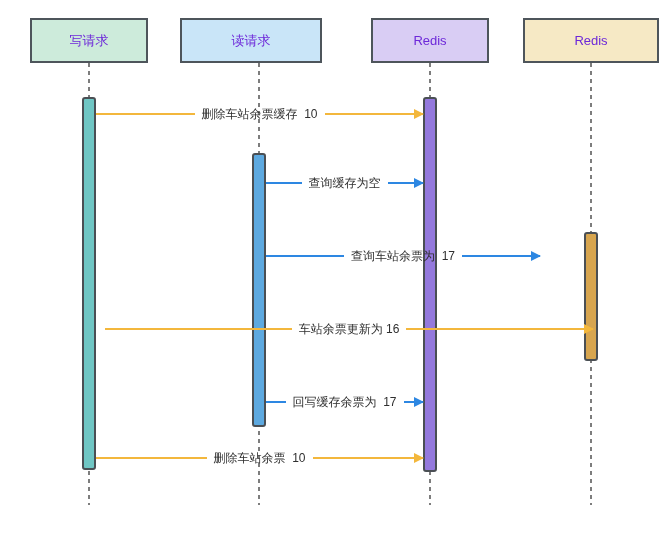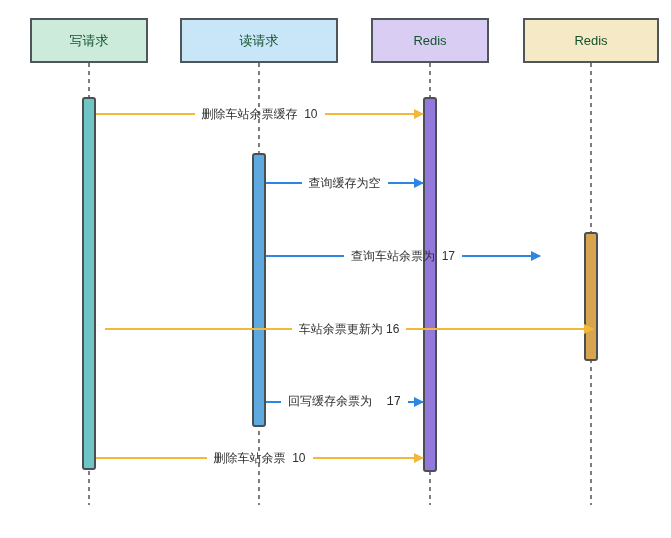--- a/index.html
+++ b/index.html
@@ -7,24 +7,24 @@
     width:671px;height:538px;position:relative;background:#ffffff;
     font-family:"Liberation Sans","DejaVu Sans",sans-serif;
     overflow:hidden;
   }
   .canvas{position:absolute;left:0;top:0;width:671px;height:538px;}
 
   
   .actor-head{
     position:absolute;top:18px;height:45px;box-sizing:border-box;
     border:2px solid #4e555b;display:flex;align-items:center;justify-content:center;
-    font-size:13px;color:#14532d;z-index:2;
+    font-size:13px;color:#6d28d9;z-index:2;
   }
   #head-1{left:30px;width:118px;}
-  #head-2{left:180px;width:158px;}
+  #head-2{left:180px;width:142px;}
   #head-3{left:371px;width:118px;}
   #head-4{left:523px;width:136px;}
 
   
   .lifeline{
     position:absolute;top:63px;width:2px;height:442px;z-index:1;
     background:repeating-linear-gradient(to bottom,#7d7d7d 0 4px,transparent 4px 8px);
   }
   #life-1{left:88px;}
   #life-2{left:258px;}
@@ -50,21 +50,21 @@
   .msg .lbl{padding:0 7px;white-space:pre;position:relative;z-index:6;line-height:18px;}
   .msg .arrow{
     position:absolute;right:-1px;top:50%;margin-top:-5px;width:0;height:0;
     border-top:5px solid transparent;border-bottom:5px solid transparent;
     border-left:10px solid var(--c);z-index:5;
   }
   #msg-1{left:96px;width:327px;top:105px;}
   #msg-2{left:266px;width:157px;top:174px;}
   #msg-3{left:266px;width:274px;top:247px;}
   #msg-4{left:96px;width:488px;top:320px;padding-left:9px;}
-  #msg-5{left:266px;width:157px;top:393px;font-family:Liberation Mono, monospace;}
+  #msg-5{left:266px;width:157px;top:393px;}
   #msg-6{left:96px;width:327px;top:449px;}
 </style>
 </head>
 <body>
 
 <div class="canvas">
 
   <div class="lifeline" id="life-1"></div>
   <div class="lifeline" id="life-2"></div>
   <div class="lifeline" id="life-3"></div>

